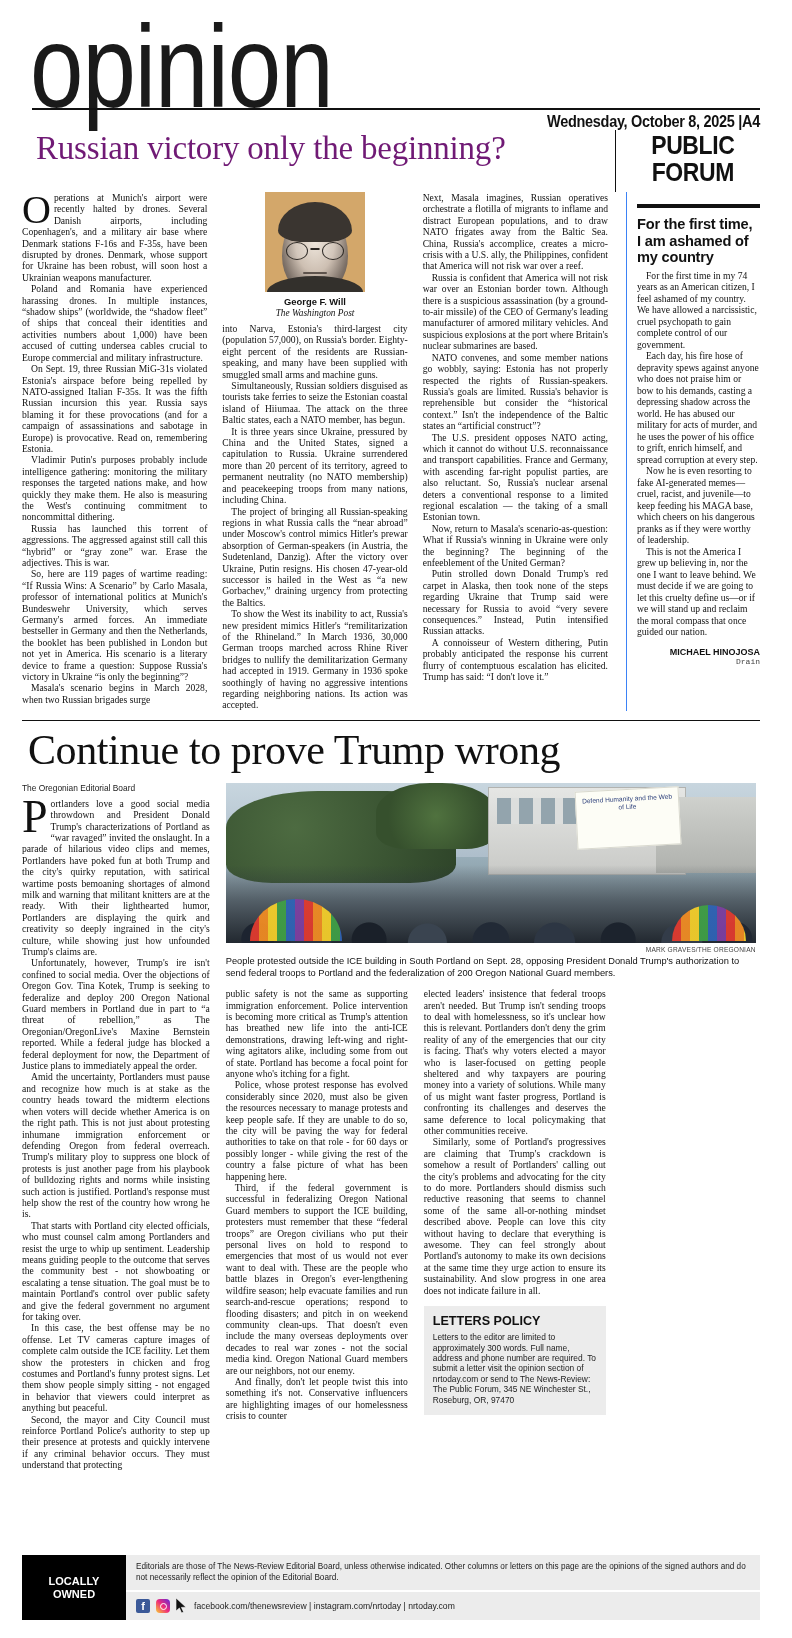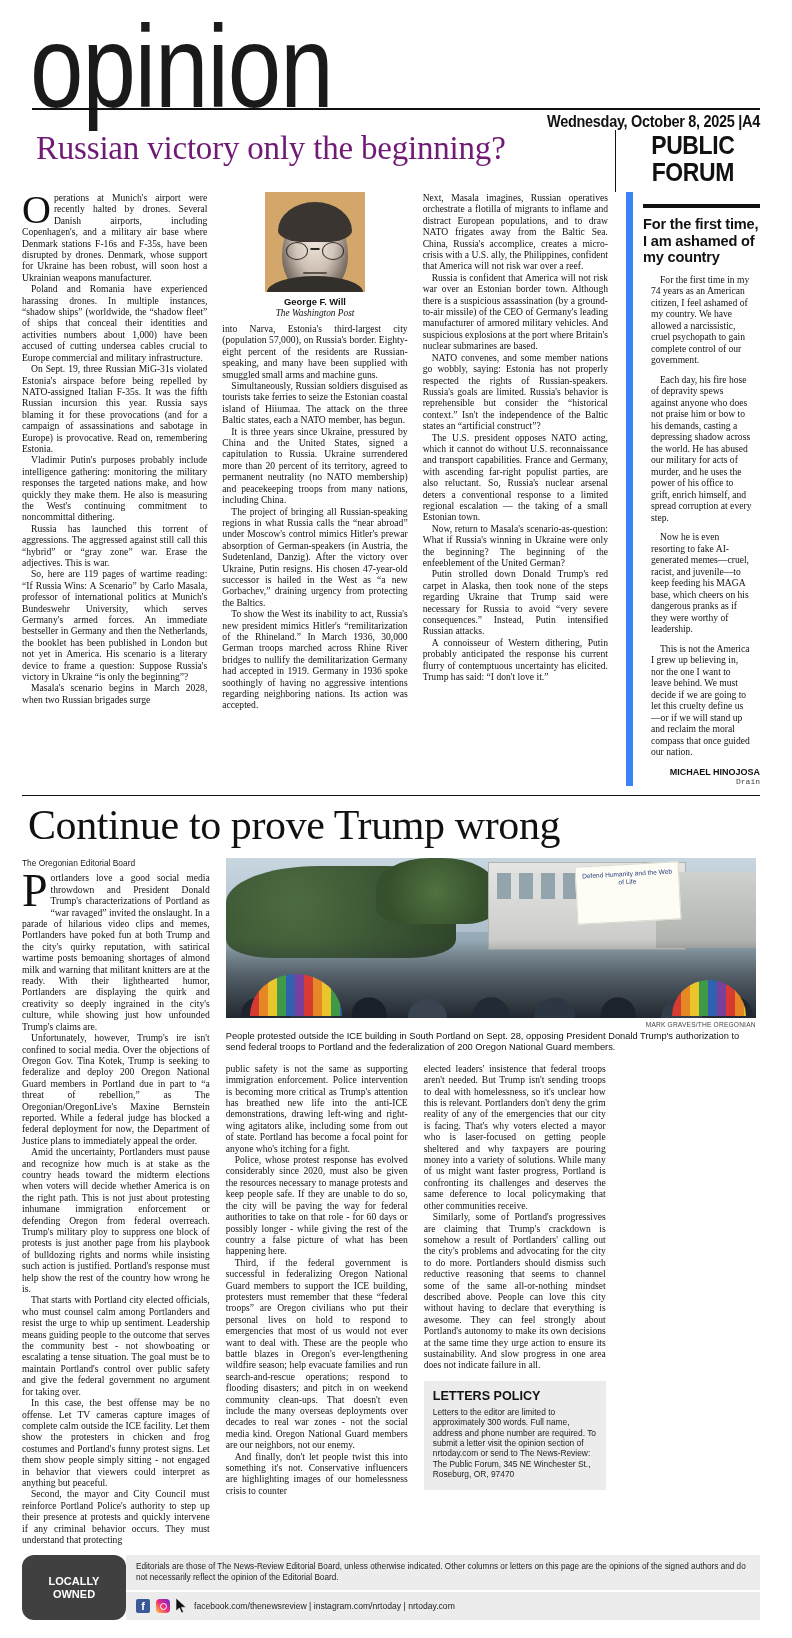--- a/index.html
+++ b/index.html
@@ -108,21 +108,21 @@
     text-align:center; color:#111; margin-bottom:8px;
     transform:scaleY(1.1); transform-origin:top center;
   }
   .forum-rule { height:4px; background:#111; margin:12px 0 8px 0; }
   .forum-head {
     font-family:"Liberation Sans", sans-serif; font-weight:700;
     font-size:14.6px; line-height:16.5px; color:#111; margin-bottom:4px;
     letter-spacing:-0.2px;
   }
   .forum-body { font-size:9.6px; line-height:11.5px; text-align:left; }
-  .forum-body p { margin:8px; text-indent:9px; }
+  .forum-body p { margin:0; text-indent:9px; }
   .forum-body p.first { text-indent:9px; }
   .forum-sign {
     font-family:"Liberation Sans", sans-serif; font-weight:700; font-size:9px;
     text-align:right; margin-top:9px; color:#111;
   }
   .forum-city { font-family:Liberation Mono, monospace; font-size:8px; text-align:right; color:#444; }
 
   
   .section-rule { height:1.5px; background:#111; margin:9px 0 0 0; }
 
@@ -205,24 +205,24 @@
   }
   .letters-title { font-family:"Liberation Sans", sans-serif; font-weight:700; font-size:12.6px; margin-bottom:4px; color:#111; }
   .letters-text { font-family:"Liberation Sans", sans-serif; font-size:8.4px; line-height:10.4px; color:#222; }
 
   
   .footer {
     position:absolute; left:22px; right:22px; bottom:18px;
     display:flex; align-items:stretch; gap:0;
   }
   .locally-owned {
-    width:104px; background:#404040; color:#fff;
+    width:104px; background:#000000; color:#fff;
     font-family:"Liberation Sans", sans-serif; font-weight:700; font-size:11px;
     display:flex; flex-direction:column; align-items:center; justify-content:center;
-    line-height:13px; padding:10px 0;border-radius:12px;
+    line-height:13px; padding:10px 0;
   }
   .footer-right { flex:1; display:flex; flex-direction:column; }
   .footer-disclaimer {
     background:#ececec; font-family:"Liberation Sans", sans-serif;
     font-size:8.2px; line-height:10.4px; color:#222; padding:7px 10px; flex:1;
   }
   .footer-social {
     background:#ececec; display:flex; align-items:center; gap:6px; padding:6px 10px; margin-top:2px;
   }
   .fb-icon {
@@ -300,25 +300,25 @@
           </div>
         </div>
 
         <div class="tcol col-text">
           <p class="first">Next, Masala imagines, Russian operatives orchestrate a flotilla of migrants to inflame and distract European populations, and to draw NATO frigates away from the Baltic Sea. China, Russia's accomplice, creates a micro-crisis with a U.S. ally, the Philippines, confident that America will not risk war over a reef.</p>
           <p>Russia is confident that America will not risk war over an Estonian border town. Although there is a suspicious assassination (by a ground-to-air missile) of the CEO of Germany's leading manufacturer of armored military vehicles. And suspicious explosions at the port where Britain's nuclear submarines are based.</p>
           <p>NATO convenes, and some member nations go wobbly, saying: Estonia has not properly respected the rights of Russian-speakers. Russia's goals are limited. Russia's behavior is reprehensible but consider the “historical context.” Isn't the independence of the Baltic states an “artificial construct”?</p>
           <p>The U.S. president opposes NATO acting, which it cannot do without U.S. reconnaissance and transport capabilities. France and Germany, with ascending far-right populist parties, are also reluctant. So, Russia's nuclear arsenal deters a conventional response to a limited regional escalation — the taking of a small Estonian town.</p>
           <p>Now, return to Masala's scenario-as-question: What if Russia's winning in Ukraine were only the beginning? The beginning of the enfeeblement of the United German?</p>
           <p>Putin strolled down Donald Trump's red carpet in Alaska, then took none of the steps regarding Ukraine that Trump said were necessary for Russia to avoid “very severe consequences.” Instead, Putin intensified Russian attacks.</p>
-          <p>A connoisseur of Western dithering, Putin probably anticipated the response his current flurry of contemptuous uncertainty has elicited. Trump has said: “I don't love it.”</p>
-        </div>
-      </div>
-
-      <div class="forum" style="border-left:7px solid #3b82f6;">
+          <p>A connoisseur of Western dithering, Putin probably anticipated the response his current flurry of contemptuous escalation has elicited. Trump has said: “I don't love it.”</p>
+        </div>
+      </div>
+
+      <div class="forum" style="border-left:1px solid #3b82f6;">
         <div class="forum-rule"></div>
         <div class="forum-head">For the first time, I am ashamed of my country</div>
         <div class="forum-body">
           <p class="first">For the first time in my 74 years as an American citizen, I feel ashamed of my country. We have allowed a narcissistic, cruel psychopath to gain complete control of our government.</p>
           <p>Each day, his fire hose of depravity spews against anyone who does not praise him or bow to his demands, casting a depressing shadow across the world. He has abused our military for acts of murder, and he uses the power of his office to grift, enrich himself, and spread corruption at every step.</p>
           <p>Now he is even resorting to fake AI-generated memes—cruel, racist, and juvenile—to keep feeding his MAGA base, which cheers on his dangerous pranks as if they were worthy of leadership.</p>
           <p>This is not the America I grew up believing in, nor the one I want to leave behind. We must decide if we are going to let this cruelty define us—or if we will stand up and reclaim the moral compass that once guided our nation.</p>
         </div>
         <div class="forum-sign">MICHAEL HINOJOSA</div>
         <div class="forum-city">Drain</div>

